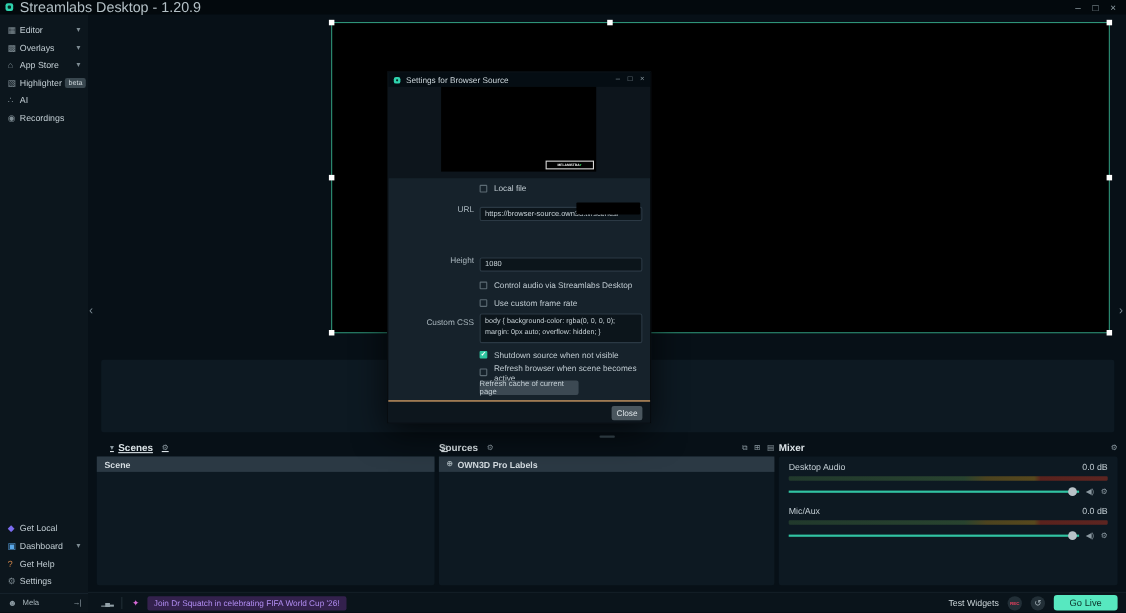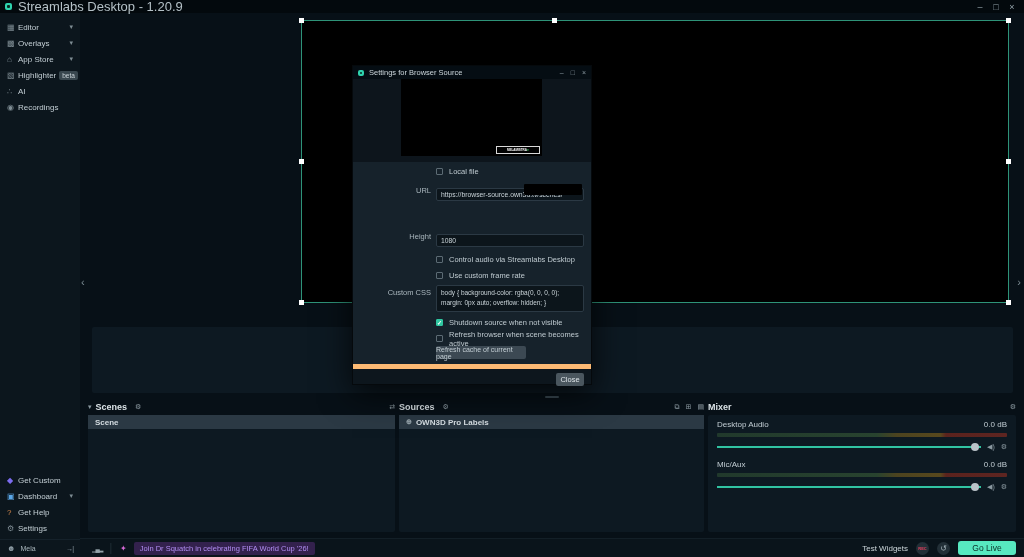--- a/index.html
+++ b/index.html
@@ -57,21 +57,21 @@
 
   
   .panel-header { position:absolute; top:386px; height:16px; display:flex; align-items:center;
                   font-size:9px; font-weight:bold; color:#dbe3e7; }
   .panel-body { position:absolute; top:402px; bottom:25px; background:#0d1922; border-radius:2px; }
   .ph-ic { font-size:7px; color:#8b99a1; font-weight:normal; cursor:default; }
   .row { height:14px; background:#2b3944; display:flex; align-items:center; padding:0 7px;
          font-size:8px; color:#d4dce1;font-weight:bold; }
   .row .ic { font-size:7px; color:#9aa7ae; margin-right:4px; }
 
-  .scenes-h { left:8px; width:307px; }  .scenes-b { left:8px; width:307px; }
+  .scenes-h { left:20px; width:307px;text-decoration:underline; }  .scenes-b { left:8px; width:307px; }
   .sources-h { left:319px; width:305px; } .sources-b { left:319px; width:305px; }
   .mixer-h { left:628px; width:308px; }  .mixer-b { left:628px; width:308px; padding:5px 9px; }
 
   .chan { margin-bottom:9px; }
   .chan-top { display:flex; font-size:8px; color:#c3ced4; }
   .chan-top .db { margin-left:auto; }
   .meter { margin-top:4px; height:4px; border-radius:1px;
     background:linear-gradient(to right,#21392c 0%,#28432f 55%,#4c431f 62%,#57481d 77%,#5a221d 79%,#5d2521 100%); }
   .sliderrow { margin-top:6px; display:flex; align-items:center; }
   .track { flex:1; height:2px; background:#31c3a2; position:relative; }
@@ -121,21 +121,21 @@
                border:1px solid #2b3944; border-radius:2px; color:#c9d3d8; font-size:6.5px; line-height:1.55;
                padding:2px 4px; resize:none; overflow:hidden; font-family:"Liberation Sans",sans-serif; outline:none; }
   .cbrow { position:absolute; left:83px; display:flex; align-items:center; height:9px; }
   .cb { width:7px; height:7px; border:1px solid #5c6b74; border-radius:1px; background:transparent; flex:none; }
   .cb.checked { background:#2fc6a0; border-color:#2fc6a0; color:#fff; font-size:6px; line-height:7px;
                 text-align:center; font-weight:bold; }
   .cblabel { margin-left:6px; font-size:7.5px; color:#bfcad0; }
   .dbtn { position:absolute; left:83px; width:90px; height:13px; background:#3c4953; color:#c2cdd3;
           font-size:7px; border-radius:2px; display:flex; align-items:center; justify-content:center; cursor:default; }
   .dfooter { position:absolute; left:0; right:0; bottom:0; height:20px; background:#0d161d;
-             border-top:5px solid #fdba74; }
+             border-top:1px solid #fdba74; }
   .closebtn { position:absolute; right:7px; top:4px; width:28px; height:13px; background:#4a565e; color:#dde4e8;
               font-size:7.5px; border-radius:2px; display:flex; align-items:center; justify-content:center; cursor:default; }
 </style>
 </head>
 <body>
 
 <div class="app">
 
   <div class="titlebar">
     <div class="applogo"></div>
@@ -174,21 +174,21 @@
         <span>AI</span>
       </div>
       <div class="nav-item">
         <span class="ic">◉</span>
         <span>Recordings</span>
       </div>
     </div>
     <div class="nav-footer">
       <div class="nav-item">
         <span class="ic" style="color:#7c6cf0">◆</span>
-        <span>Get Custom</span>
+        <span>Get Local</span>
       </div>
       <div class="nav-item">
         <span class="ic" style="color:#5aa7e8">▣</span>
         <span>Dashboard</span>
         <span class="chev">▾</span>
       </div>
       <div class="nav-item">
         <span class="ic" style="color:#d88a4c">?</span>
         <span>Get Help</span>
       </div>

